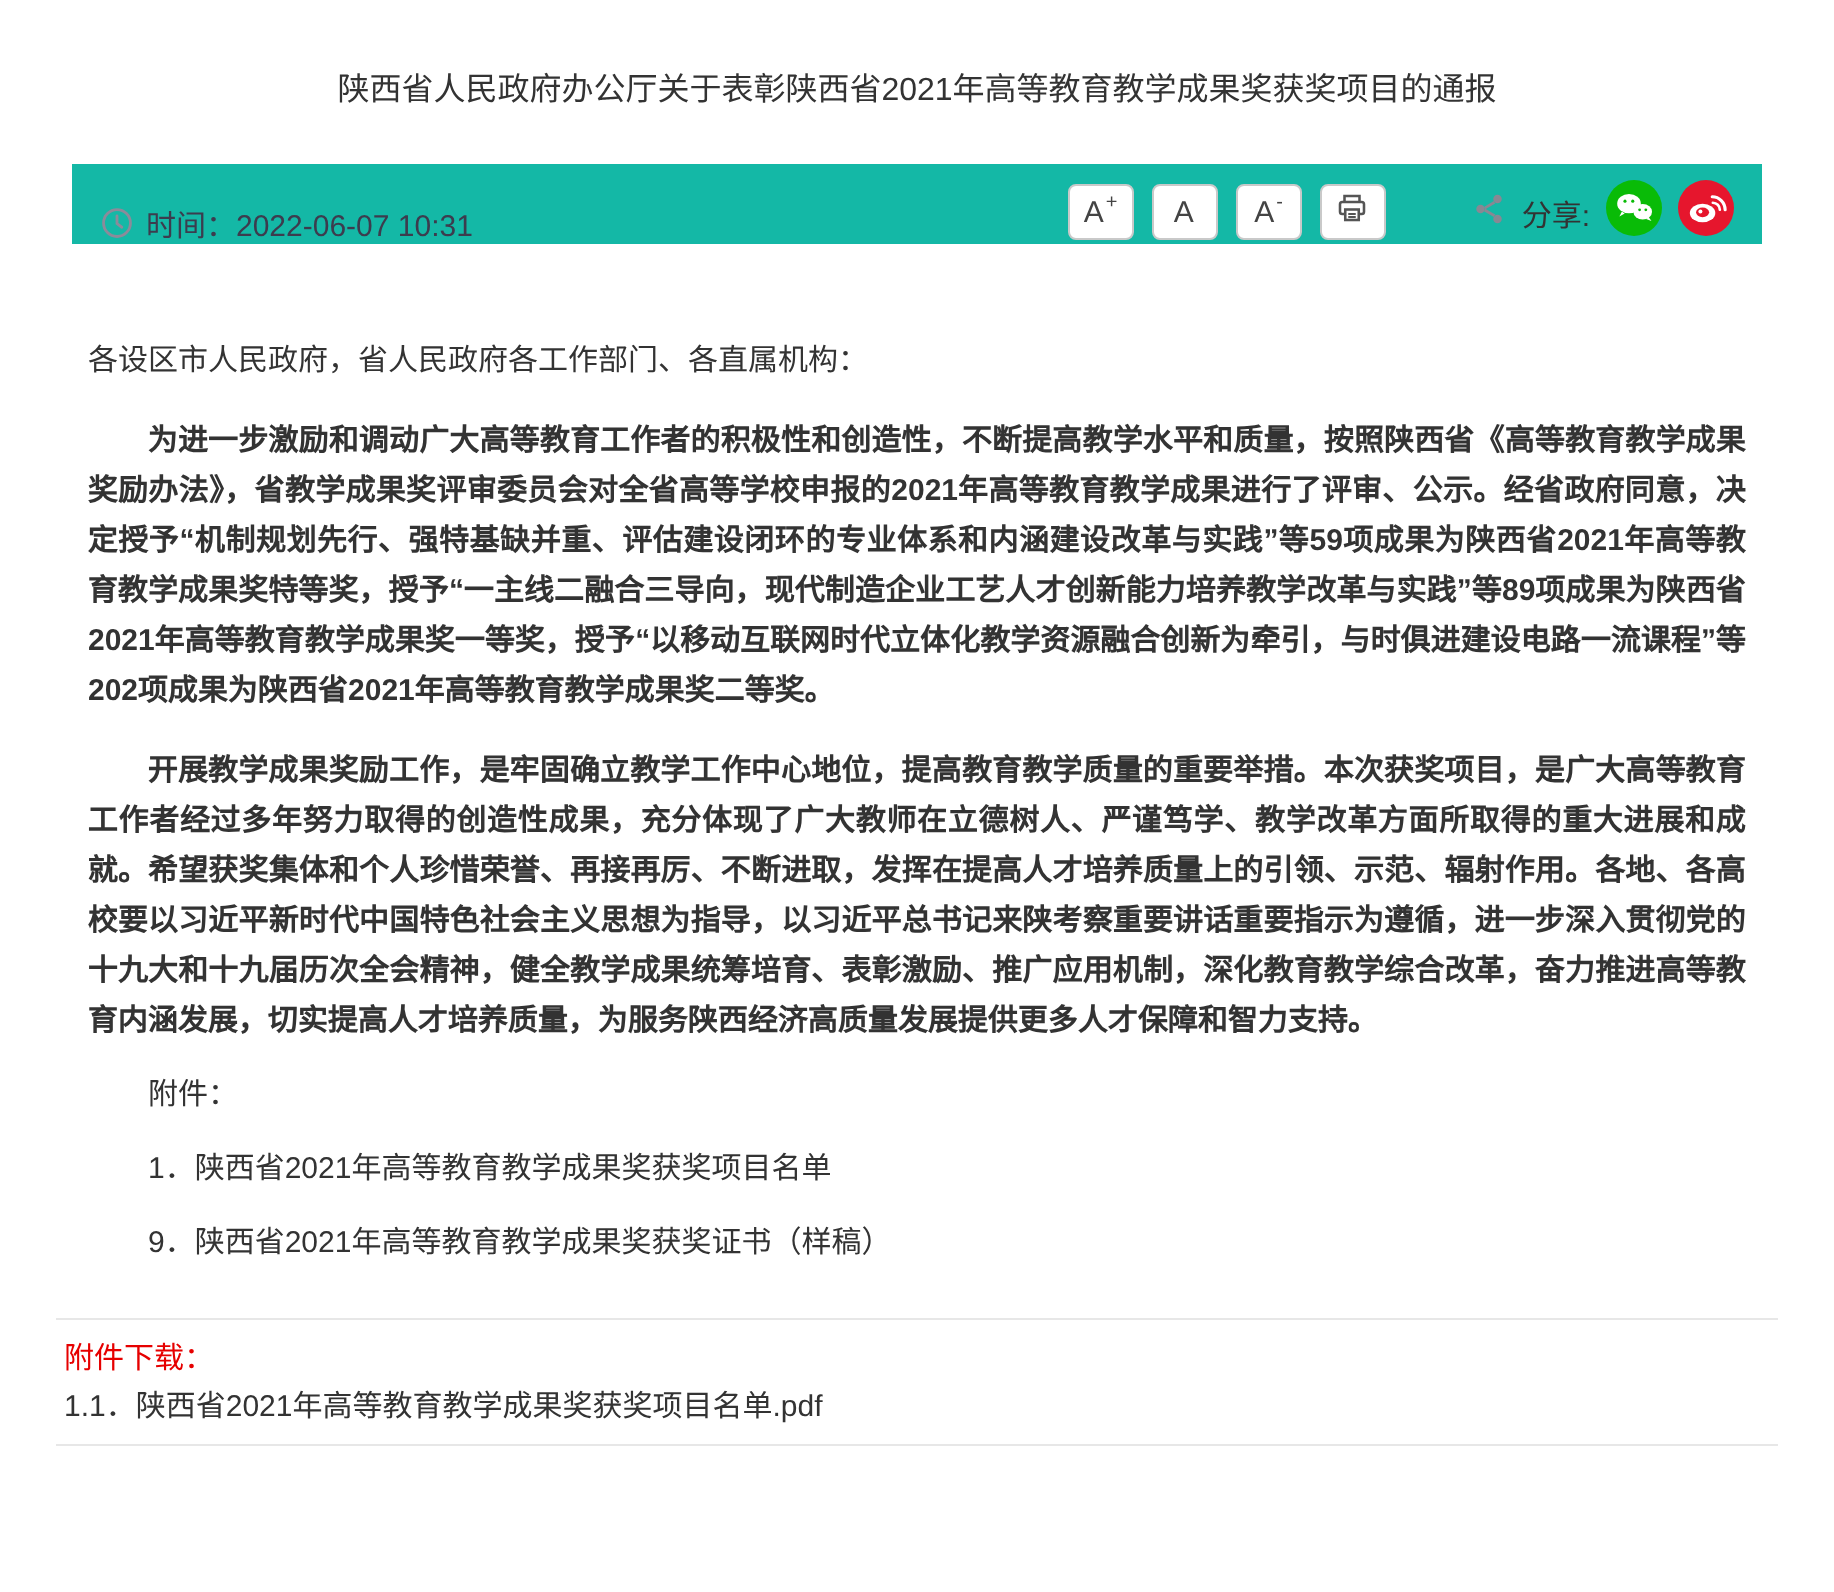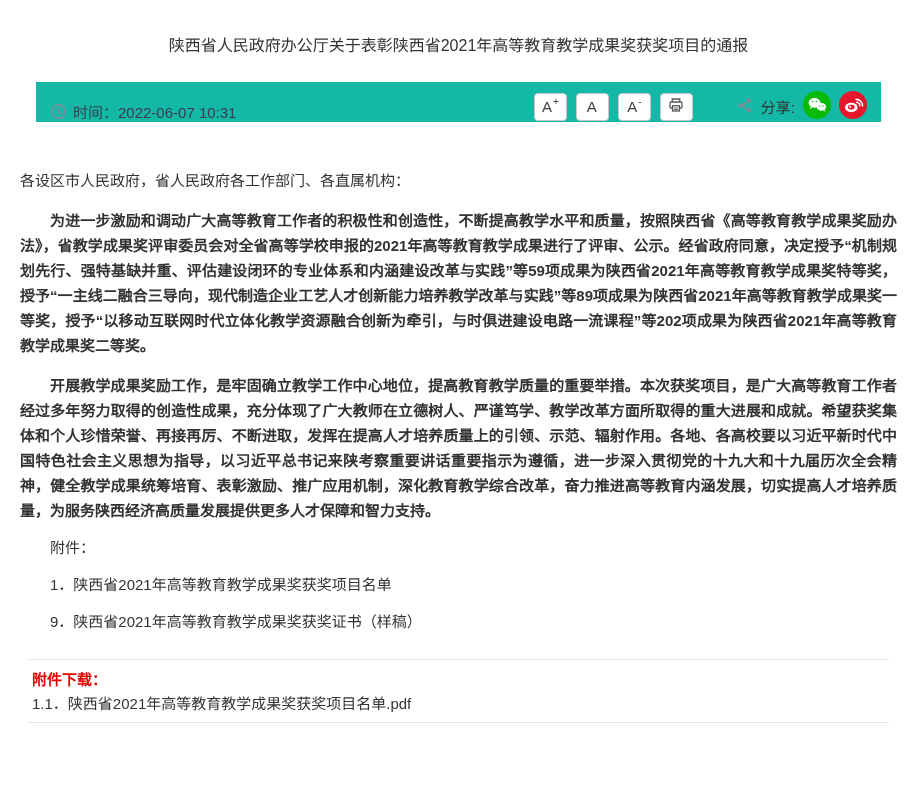--- a/index.html
+++ b/index.html
@@ -64,21 +64,21 @@
     display: flex;
     align-items: center;
     gap: 8px;
     margin-left: 34px;
     font-size: 15px;
     color: #333333;
   }
   .circle-icon { display: block; cursor: pointer; }
   
   .article {
-    margin: 0 20px;
+    margin: 0 44px;
     font-size: 15px;
     color: #333333;
   }
   .salutation { margin-top: 46px; line-height: 25px; }
   .para {
     margin-top: 15px;
     line-height: 25px;
     text-indent: 2em;
     text-align: justify;
     font-weight: bold;
@@ -93,21 +93,21 @@
   
   .downloads {
     margin: 25px 28px 0;
     border-top: 1px solid #e7e7e7;
     border-bottom: 1px solid #e7e7e7;
     padding: 9px 4px 5px;
     font-size: 15px;
   }
   .downloads-label {
     color: #e60000;
-    font-weight: bold;
+    font-weight: normal;
     line-height: 22px;
   }
   .download-file {
     display: block;
     color: #333333;
     text-decoration: none;
     line-height: 26px;
     cursor: pointer;
   }
 </style>

